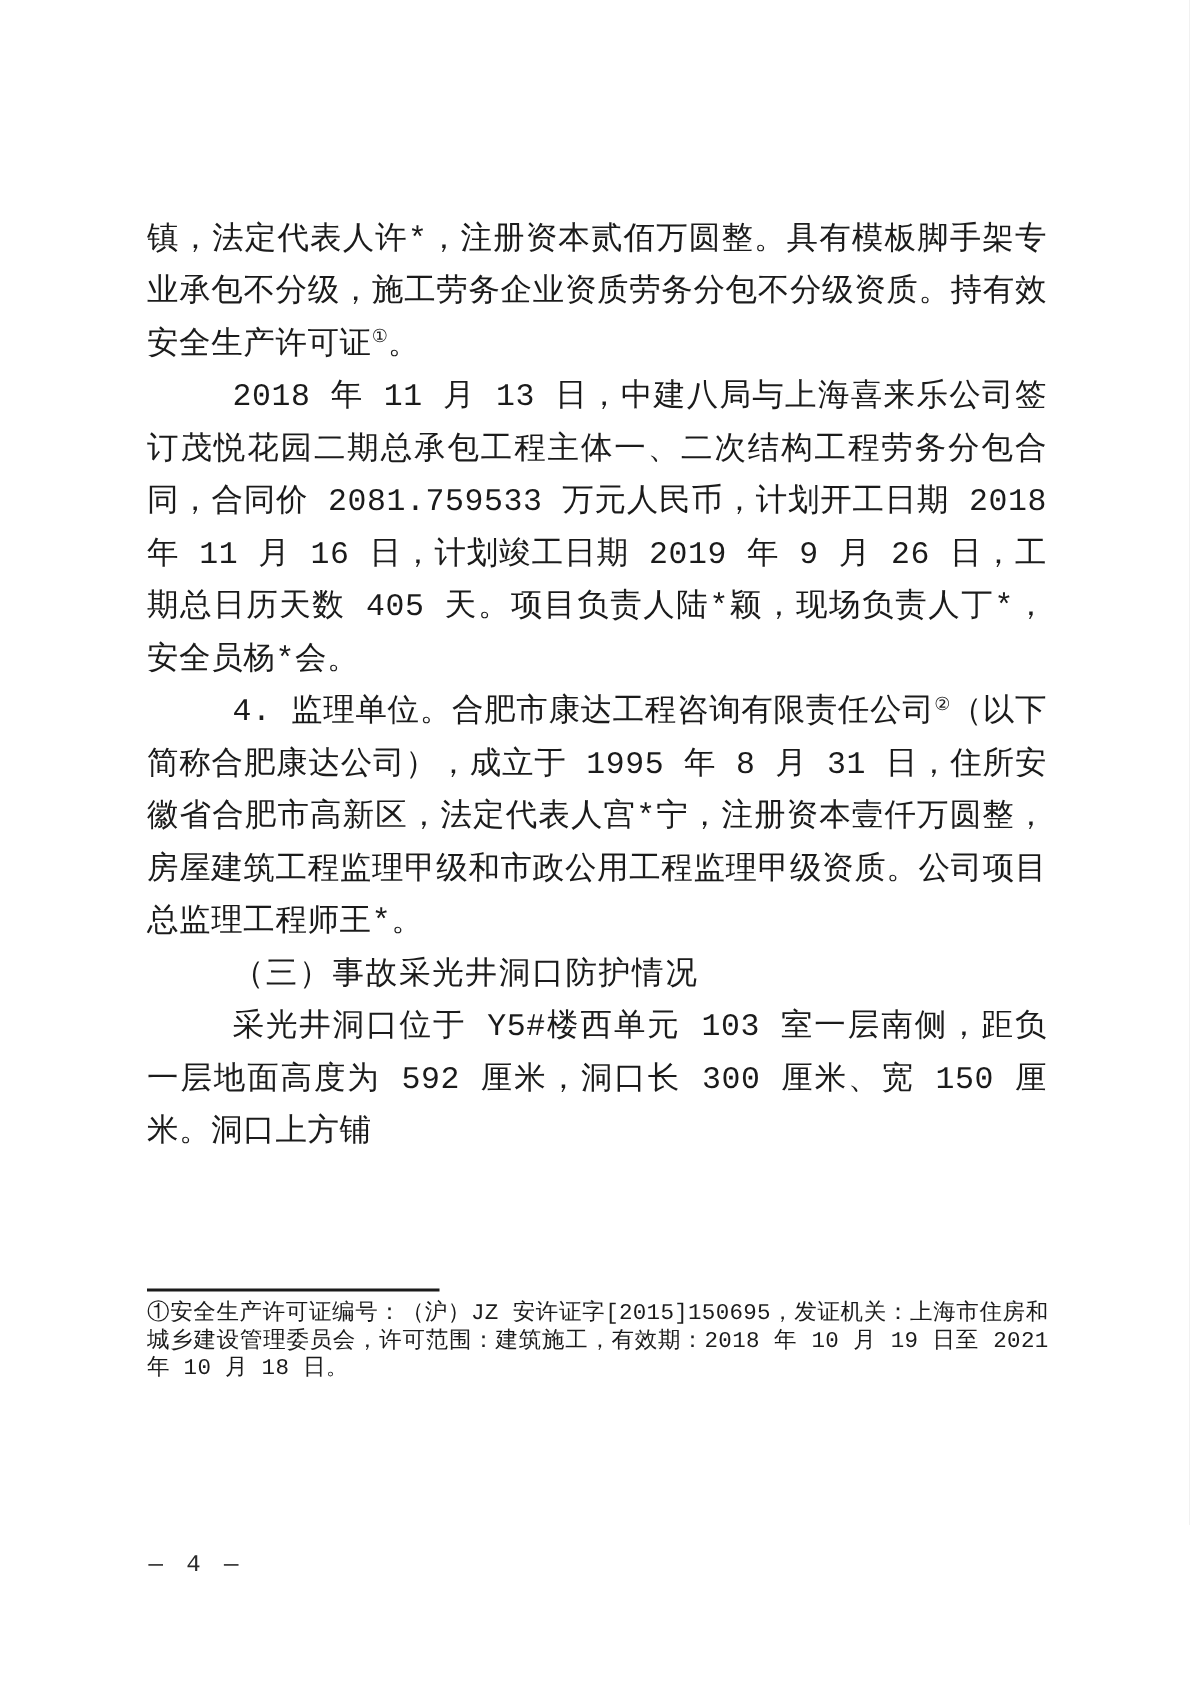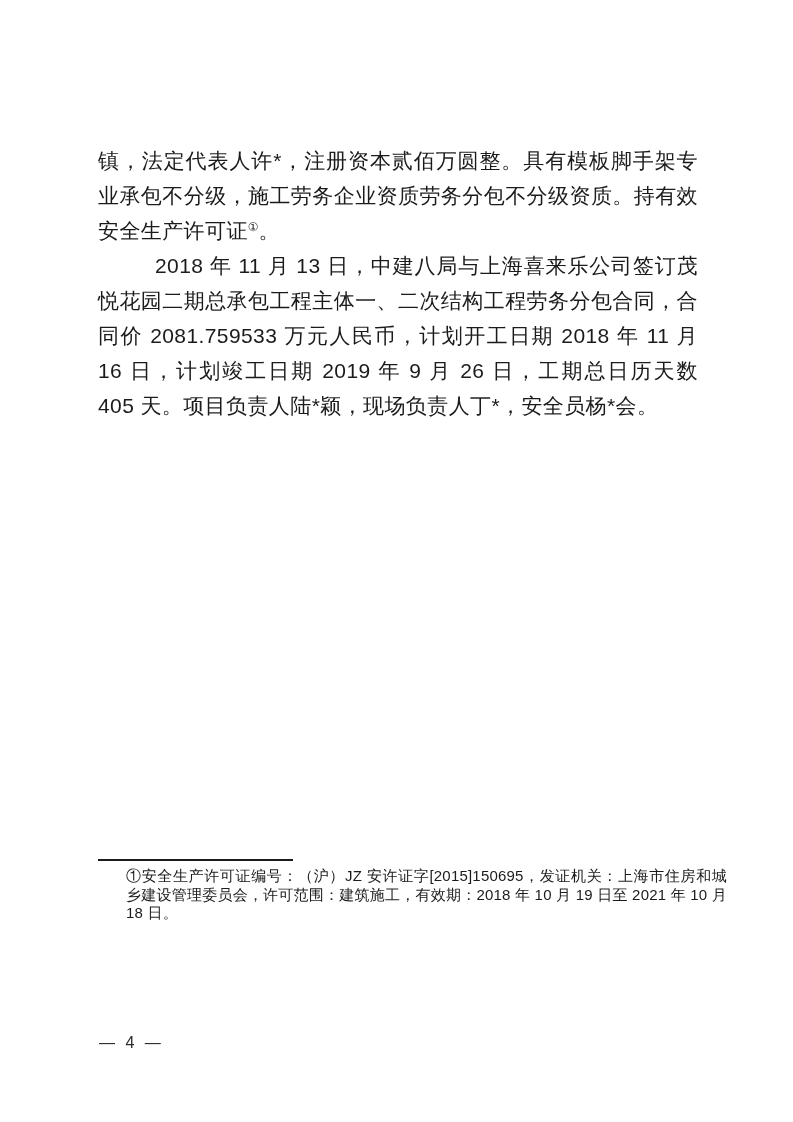--- a/index.html
+++ b/index.html
@@ -7,21 +7,21 @@
     padding: 0;
     background: #e8e8e8;
   }
   .page {
     position: relative;
     width: 793px;
     height: 1122px;
     margin: 0 auto;
     background: #ffffff;
     overflow: hidden;
-    font-family: Liberation Sans, sans-serif;
+    font-family: Liberation Mono, monospace;
     color: #1b1b1b;
   }
   .doc-body {
     position: absolute;
     left: 98px;
     top: 143px;
     width: 600px;
     font-size: 21px;
     line-height: 35px;
     text-align: justify;
@@ -53,21 +53,20 @@
   }
   .footnotes {
     position: absolute;
     left: 98px;
     top: 867px;
     width: 601px;
     font-size: 15px;
     line-height: 18.6px;
     text-align: justify;
     letter-spacing: 0.2px;
-    margin-left: 28px;
   }
   .footnotes p {
     margin: 0;
   }
   .page-number {
     position: absolute;
     left: 99px;
     top: 1034px;
     font-size: 16px;
     letter-spacing: 3px;
@@ -75,20 +74,23 @@
   }
 </style>
 </head>
 <body>
 
 <div class="page">
 
   <div class="doc-body">
     <p><span>镇，法定代表人许*，注册资本贰佰万圆整。具有模板脚手架专业承包不分级，施工劳务企业资质劳务分包不分级资质。持有效安全生产许可证</span><sup class="fnref">①</sup><span>。</span></p>
     <p class="indent"><span>2018 年 11 月 13 日，中建八局与上海喜来乐公司签订茂悦花园二期总承包工程主体一、二次结构工程劳务分包合同，合同价 2081.759533 万元人民币，计划开工日期 2018 年 11 月 16 日，计划竣工日期 2019 年 9 月 26 日，工期总日历天数 405 天。项目负责人陆*颖，现场负责人丁*，安全员杨*会。</span></p>
+    <p class="indent"><span>4. 监理单位。合肥市康达工程咨询有限责任公司</span><sup class="fnref">②</sup><span>（以下简称合肥康达公司），成立于 1995 年 8 月 31 日，住所安徽省合肥市高新区，法定代表人宫*宁，注册资本壹仟万圆整，房屋建筑工程监理甲级和市政公用工程监理甲级资质。公司项目总监理工程师王*。</span></p>
+    <p class="section-heading"><span>（三）事故采光井洞口防护情况</span></p>
+    <p class="indent"><span>采光井洞口位于 Y5#楼西单元 103 室一层南侧，距负一层地面高度为 592 厘米，洞口长 300 厘米、宽 150 厘米。洞口上方铺</span></p>
   </div>
 
   <div class="footnote-rule"></div>
 
   <div class="footnotes">
     <p>①安全生产许可证编号：（沪）JZ 安许证字[2015]150695，发证机关：上海市住房和城乡建设管理委员会，许可范围：建筑施工，有效期：2018 年 10 月 19 日至 2021 年 10 月 18 日。</p>
   </div>
 
   <div class="page-number">— 4 —</div>
 

